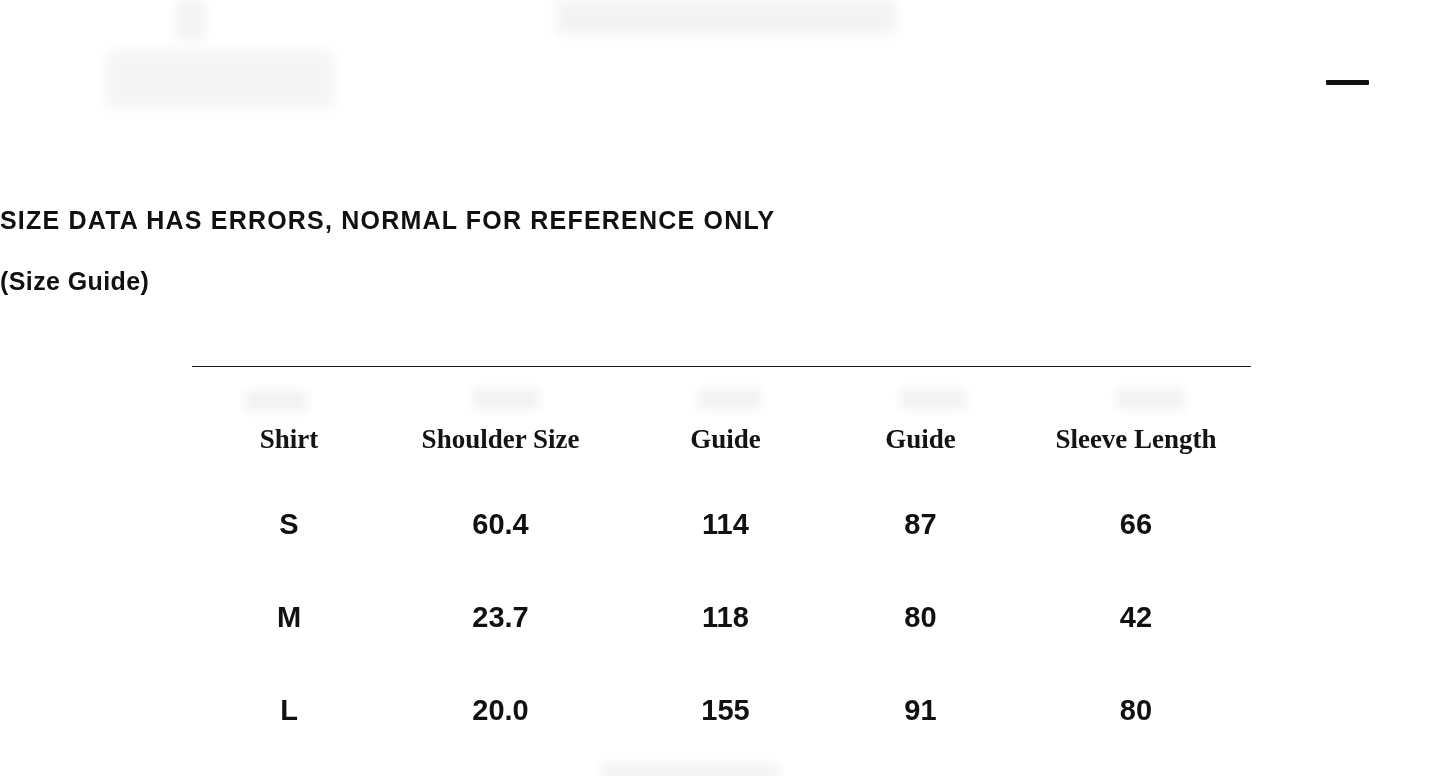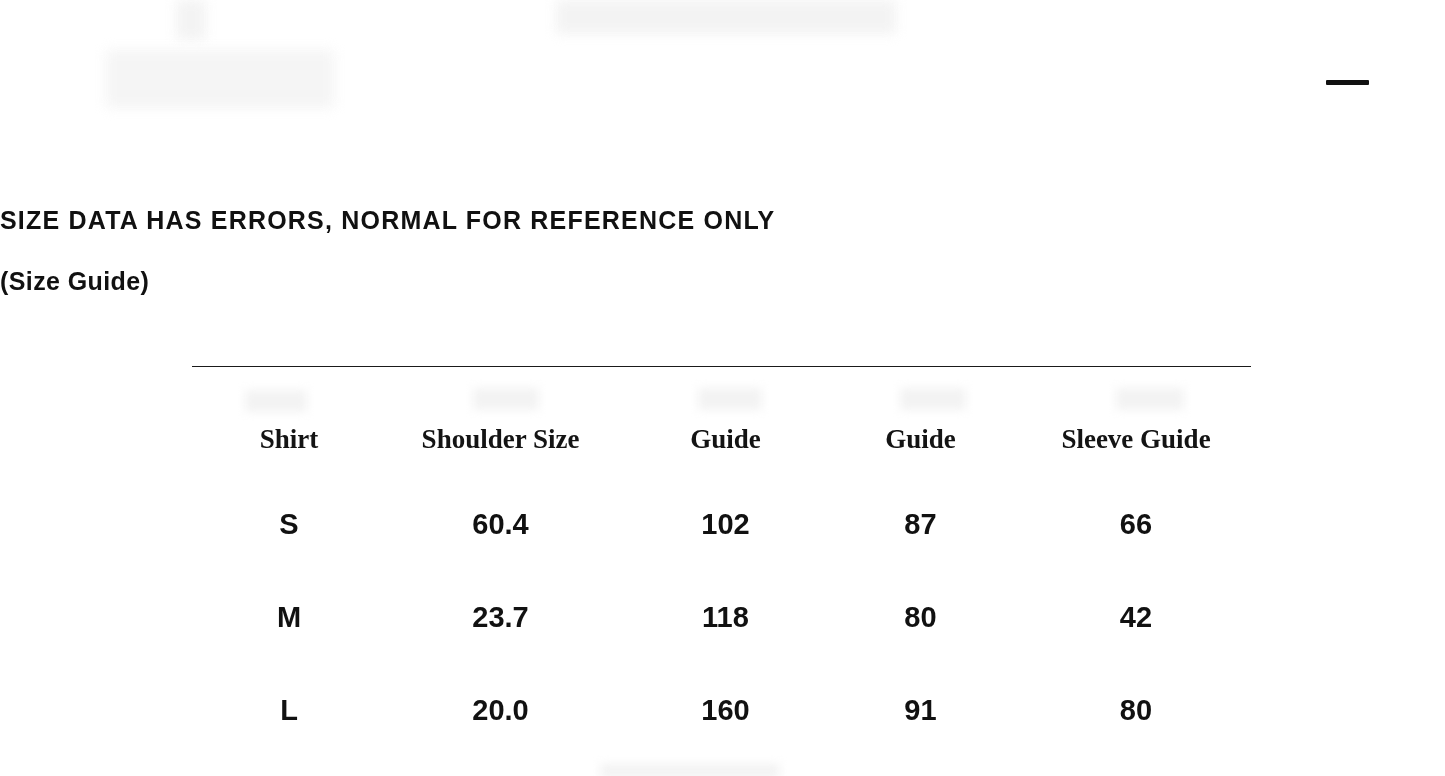--- a/index.html
+++ b/index.html
@@ -145,39 +145,39 @@
     <col class="col-bust">
     <col class="col-length">
     <col class="col-sleeve">
   </colgroup>
   <thead>
     <tr>
       <th>Shirt</th>
       <th>Shoulder Size</th>
       <th>Guide</th>
       <th>Guide</th>
-      <th>Sleeve Guide</th>
+      <th>Sleeve Length</th>
     </tr>
   </thead>
   <tbody>
     <tr>
       <td>S</td>
       <td>60.4</td>
-      <td>102</td>
+      <td>114</td>
       <td>87</td>
       <td>66</td>
     </tr>
     <tr>
       <td>M</td>
       <td>23.7</td>
       <td>118</td>
       <td>80</td>
       <td>42</td>
     </tr>
     <tr>
       <td>L</td>
       <td>20.0</td>
-      <td>160</td>
+      <td>155</td>
       <td>91</td>
       <td>80</td>
     </tr>
   </tbody>
 </table>
 
 </body></html>

